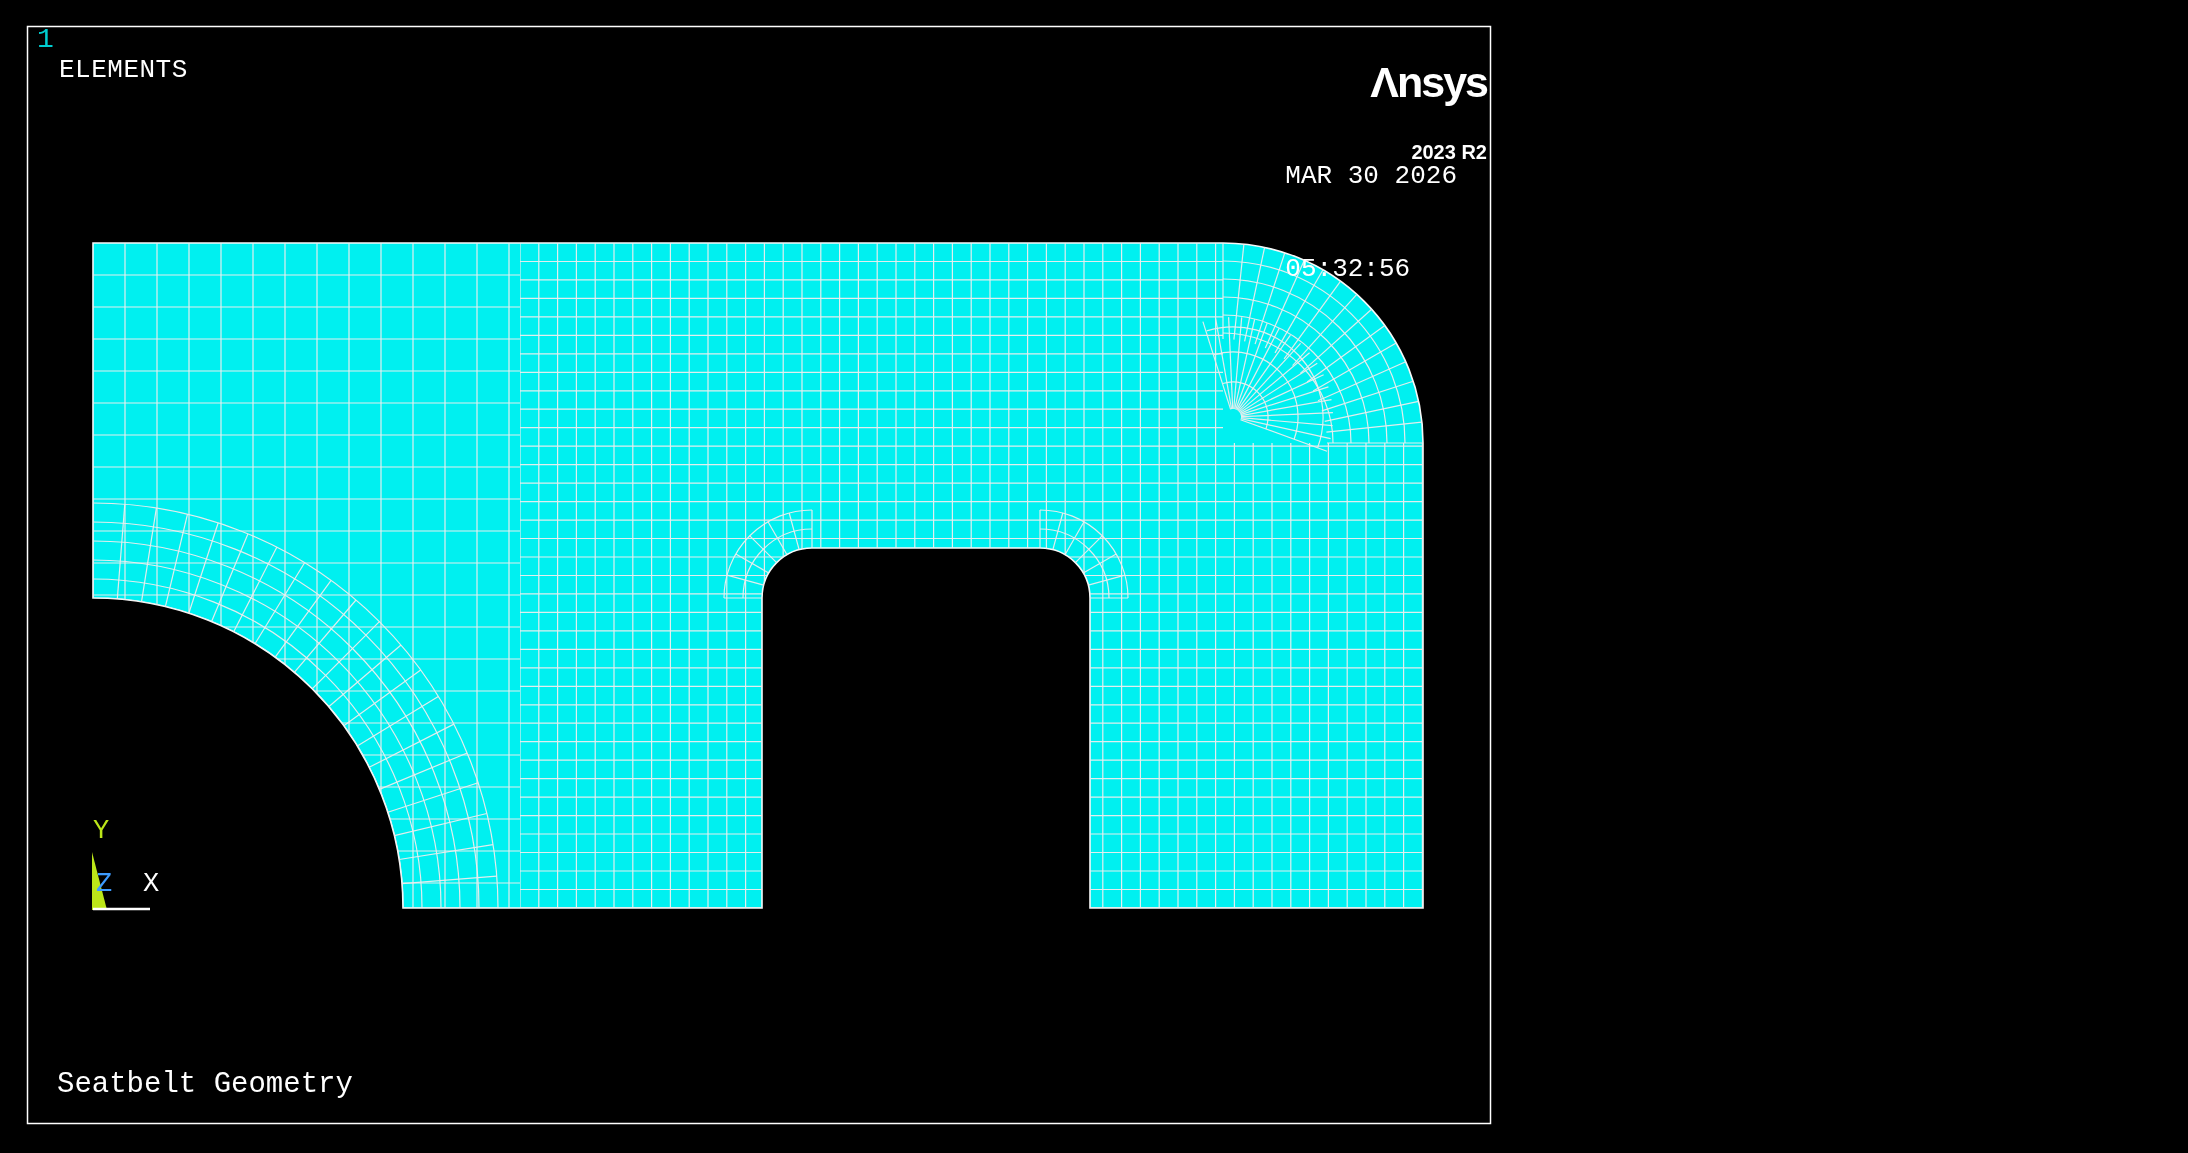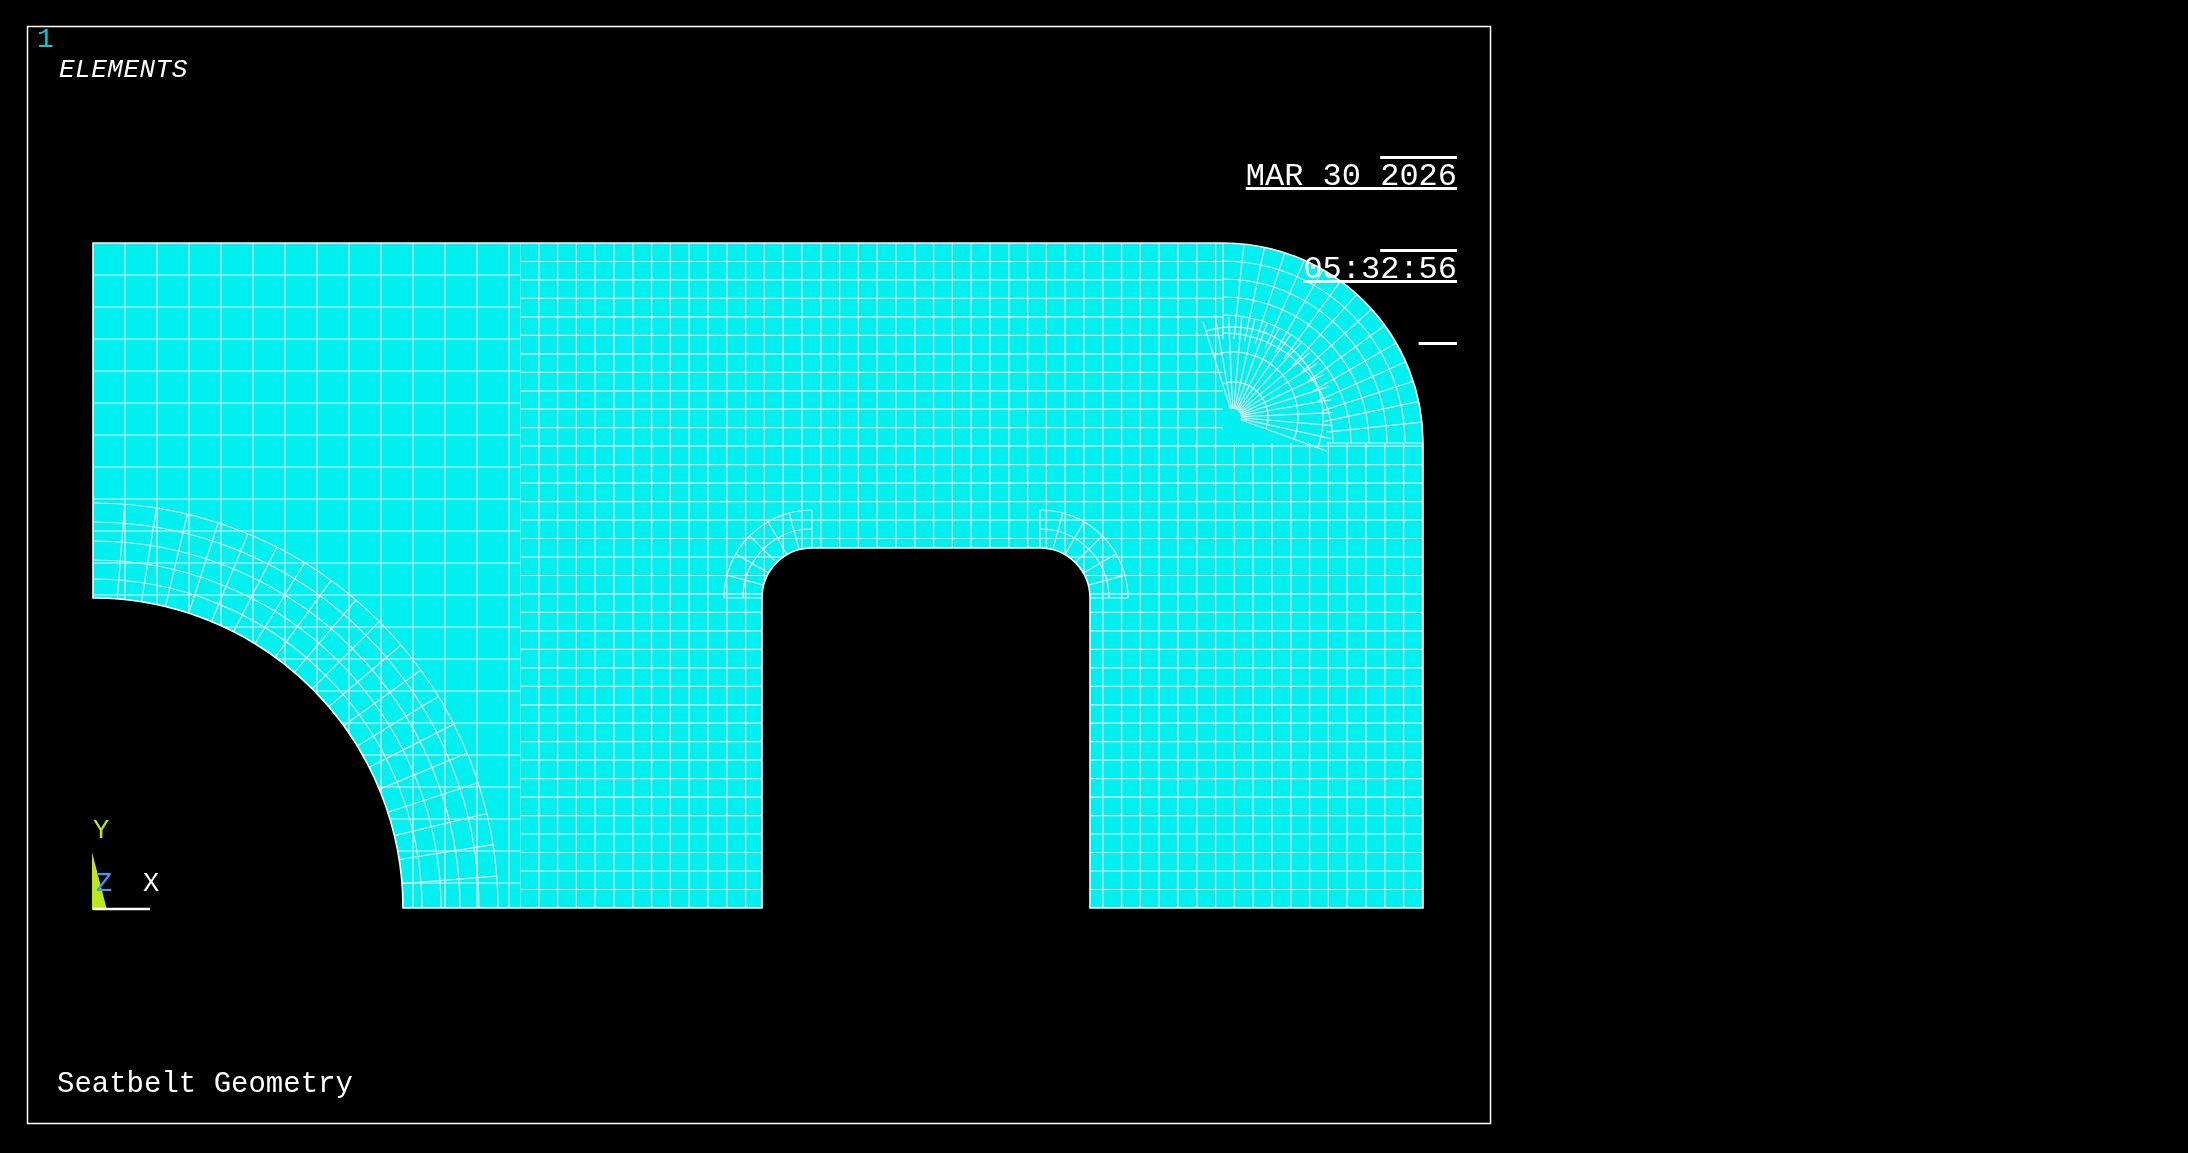--- a/index.html
+++ b/index.html
@@ -1,25 +1,25 @@
 <!DOCTYPE html>
 <html><head>
 <meta charset="utf-8">
 <style>
   html,body{margin:0;padding:0;background:#000;}
   #stage{position:relative;width:2188px;height:1153px;background:#000;overflow:hidden;
          font-family:"Liberation Mono","DejaVu Sans Mono",monospace;}
   #gfx{position:absolute;left:0;top:0;}
   .txt{position:absolute;color:#fff;white-space:pre;line-height:1.15;}
   #plot-number{left:37px;top:24px;font-size:28px;}
-  #elements-label{left:59px;top:56px;font-size:26px;letter-spacing:0.5px;font-style:italic;}
+  #elements-label{left:59px;top:56px;font-size:26px;letter-spacing:0.5px;}
   #logo{right:701px;top:24px;text-align:right;font-family:"Liberation Sans","DejaVu Sans",sans-serif;}
   #logo .brand{font-size:43px;font-weight:bold;letter-spacing:-2px;line-height:1.0;}
   #logo .ver{font-size:20px;font-weight:bold;letter-spacing:0px;margin-top:1px;line-height:1.0;}
-  #datetime{right:731px;top:99px;font-size:32px;text-align:right;line-height:31px;text-decoration:underline;}
+  #datetime{right:731px;top:99px;font-size:26px;line-height:31px;}
   #caption{left:57px;top:1068px;font-size:29px;}
   .triad-label{font-size:27px;line-height:1;}
   #triad-y{left:93px;top:818px;}
   #triad-z{left:96px;top:871px;}
   #triad-x{left:143px;top:871px;}
 </style>
 </head>
 <body>
 
 <div id="stage">
@@ -258,20 +258,24 @@
       </g>
       <g>
         <polygon points="92,852 92,910 107,910" fill="#bce619"></polygon>
         <line x1="93" y1="909" x2="150" y2="909" stroke="#ffffff" stroke-width="2.5"></line>
       </g>
     </svg>
 
   <div id="plot-number" class="txt" style="color: rgb(0, 206, 209);">1</div>
   <div id="elements-label" class="txt">ELEMENTS</div>
 
+  <div id="logo" class="txt">
+    <div class="brand"><span>Λ</span><span>nsys</span></div>
+    <div class="ver">2023 R2</div>
+  </div>
 
   <div id="datetime" class="txt">
     <div>MAR 30 2026</div>
     <div>05:32:56</div>
   </div>
 
   <div id="triad-y" class="txt triad-label" style="color: rgb(188, 230, 25);">Y</div>
   <div id="triad-z" class="txt triad-label" style="color: rgb(61, 155, 255);">Z</div>
   <div id="triad-x" class="txt triad-label" style="color: rgb(255, 255, 255);">X</div>
 

